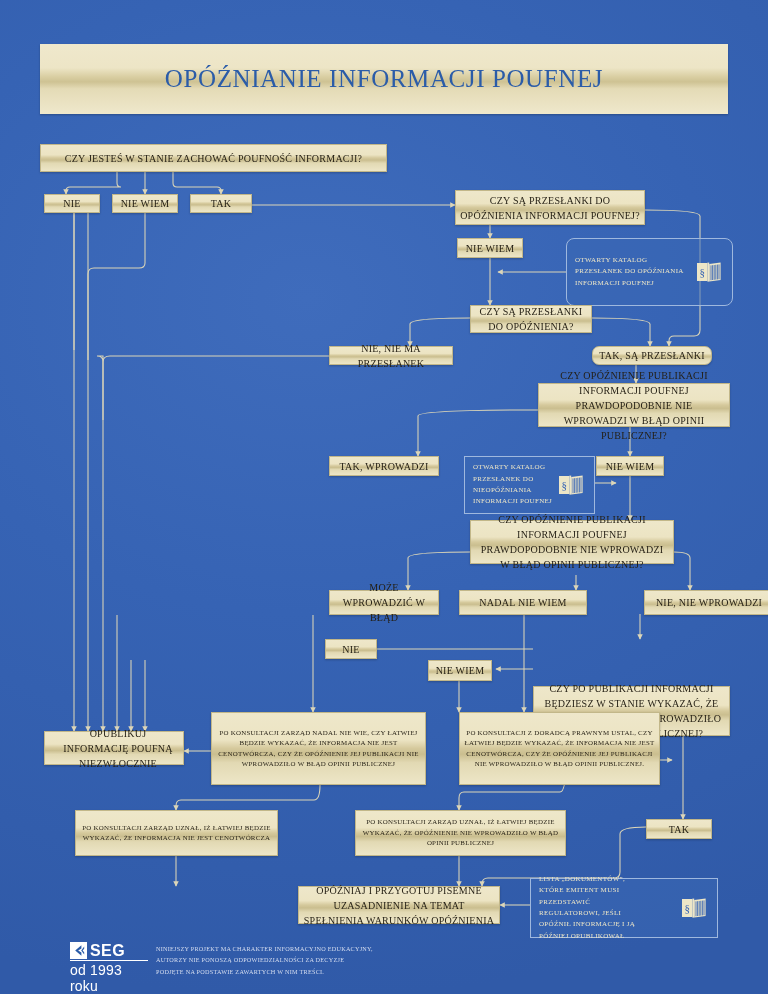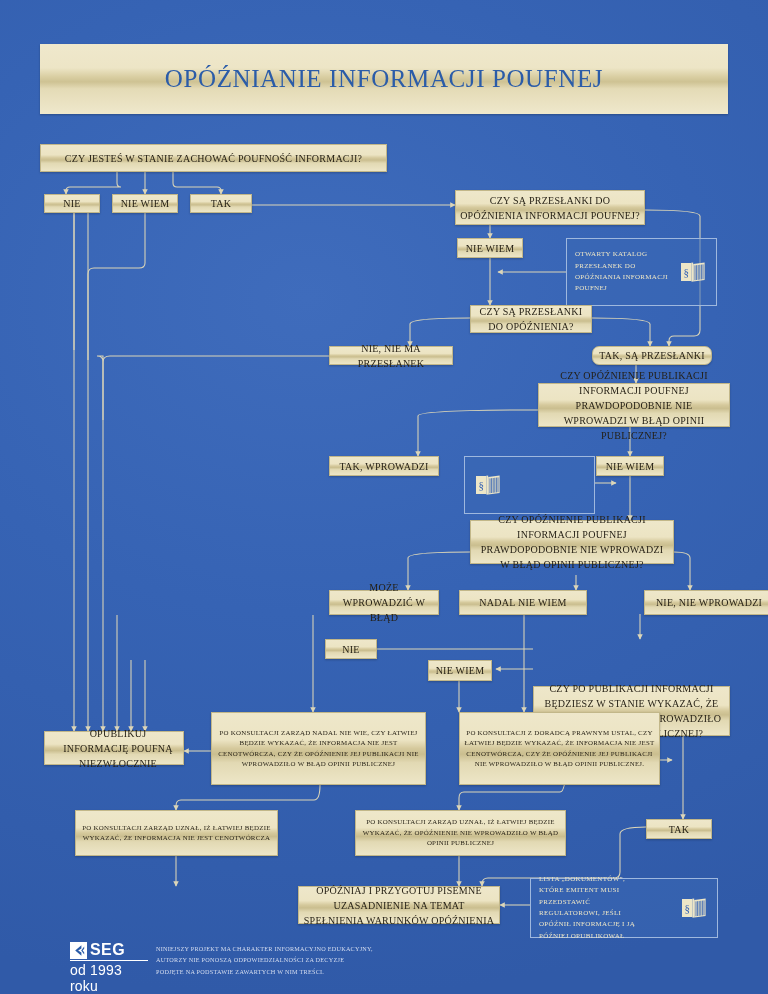--- a/index.html
+++ b/index.html
@@ -66,21 +66,21 @@
     line-height:1.62;
     letter-spacing:.3px;
     font-family:"Liberation Serif", serif;
   }
   .info .txt{flex:1;}
   .info .bookwrap{width:30px;display:flex;justify-content:center;align-items:center;}
 
   
   .footer{position:absolute;left:70px;top:940px;width:640px;height:48px;}
   .logo{position:absolute;left:0;top:2px;width:78px;}
-  .logo .row{display:flex;align-items:flex-start;gap:3px;}
+  .logo .row{display:flex;align-items:center;gap:3px;}
   .logo .mark{
     width:17px;height:17px;background:#FFFFFF;position:relative;flex:none;
   }
   .logo .seg{
     color:#FFFFFF;font-family:"Liberation Sans", sans-serif;
     font-weight:bold;font-size:16px;line-height:16px;letter-spacing:.4px;
   }
   .logo .rule{height:1px;background:#FFFFFF;margin:1px 0 1px 0;width:78px;}
   .logo .since{
     color:#FFFFFF;font-family:"Liberation Sans", sans-serif;
@@ -188,21 +188,21 @@
   <div class="node" style="left:40px;top:144px;width:347px;height:28px;">CZY JESTEŚ W STANIE ZACHOWAĆ POUFNOŚĆ INFORMACJI?</div>
 
   <div class="node" style="left:44px;top:194px;width:56px;height:19px;">NIE</div>
   <div class="node" style="left:112px;top:194px;width:66px;height:19px;">NIE WIEM</div>
   <div class="node" style="left:190px;top:194px;width:62px;height:19px;">TAK</div>
 
   <div class="node" style="left:455px;top:190px;width:190px;height:35px;">CZY SĄ PRZESŁANKI DO OPÓŹNIENIA INFORMACJI POUFNEJ?</div>
 
   <div class="node" style="left:457px;top:238px;width:66px;height:20px;">NIE WIEM</div>
 
-  <div class="info" style="left:566px;top:238px;width:151px;height:68px;">
+  <div class="info" style="left:566px;top:238px;width:167px;height:68px;border-radius:8px;">
     <div class="txt">OTWARTY KATALOG PRZESŁANEK DO OPÓŹNIANIA INFORMACJI POUFNEJ</div>
     <div class="bookwrap">
       <svg width="26" height="22" viewBox="0 0 26 22" fill="none">
         <rect x="1" y="2" width="10.4" height="18" fill="#EDE6C7"></rect>
         <path d="M13.2 3 L24.6 1.4 L24.6 19 L13.2 20.6 Z" fill="#EDE6C7"></path>
         <g stroke="#3663B4" stroke-width=".85">
           <line x1="15" y1="4.4" x2="15" y2="19.2"></line>
             <line x1="16.6" y1="4.2" x2="16.6" y2="19"></line>
           <line x1="18.2" y1="4" x2="18.2" y2="18.8"></line>
             <line x1="19.8" y1="3.8" x2="19.8" y2="18.6"></line>
@@ -219,20 +219,21 @@
 
   <div class="node" style="left:329px;top:346px;width:124px;height:19px;">NIE, NIE MA PRZESŁANEK</div>
   <div class="node" style="left:592px;top:346px;width:120px;height:19px;border-radius:7px;">TAK, SĄ PRZESŁANKI</div>
 
   <div class="node" style="left:538px;top:383px;width:192px;height:44px;">CZY OPÓŹNIENIE PUBLIKACJI INFORMACJI POUFNEJ PRAWDOPODOBNIE NIE WPROWADZI W BŁĄD OPINII PUBLICZNEJ?</div>
 
   <div class="node" style="left:329px;top:456px;width:110px;height:20px;">TAK, WPROWADZI</div>
   <div class="node" style="left:596px;top:456px;width:68px;height:20px;">NIE WIEM</div>
 
   <div class="info" style="left:464px;top:456px;width:131px;height:58px;">
+    <div class="txt">OTWARTY KATALOG PRZESŁANEK DO NIEOPÓŹNIANIA INFORMACJI POUFNEJ</div>
     <div class="bookwrap">
       <svg width="26" height="22" viewBox="0 0 26 22" fill="none">
         <rect x="1" y="2" width="10.4" height="18" fill="#EDE6C7"></rect>
         <path d="M13.2 3 L24.6 1.4 L24.6 19 L13.2 20.6 Z" fill="#EDE6C7"></path>
         <g stroke="#3663B4" stroke-width=".85">
           <line x1="15" y1="4.4" x2="15" y2="19.2"></line>
             <line x1="16.6" y1="4.2" x2="16.6" y2="19"></line>
           <line x1="18.2" y1="4" x2="18.2" y2="18.8"></line>
             <line x1="19.8" y1="3.8" x2="19.8" y2="18.6"></line>
           <line x1="21.4" y1="3.6" x2="21.4" y2="18.4"></line>

